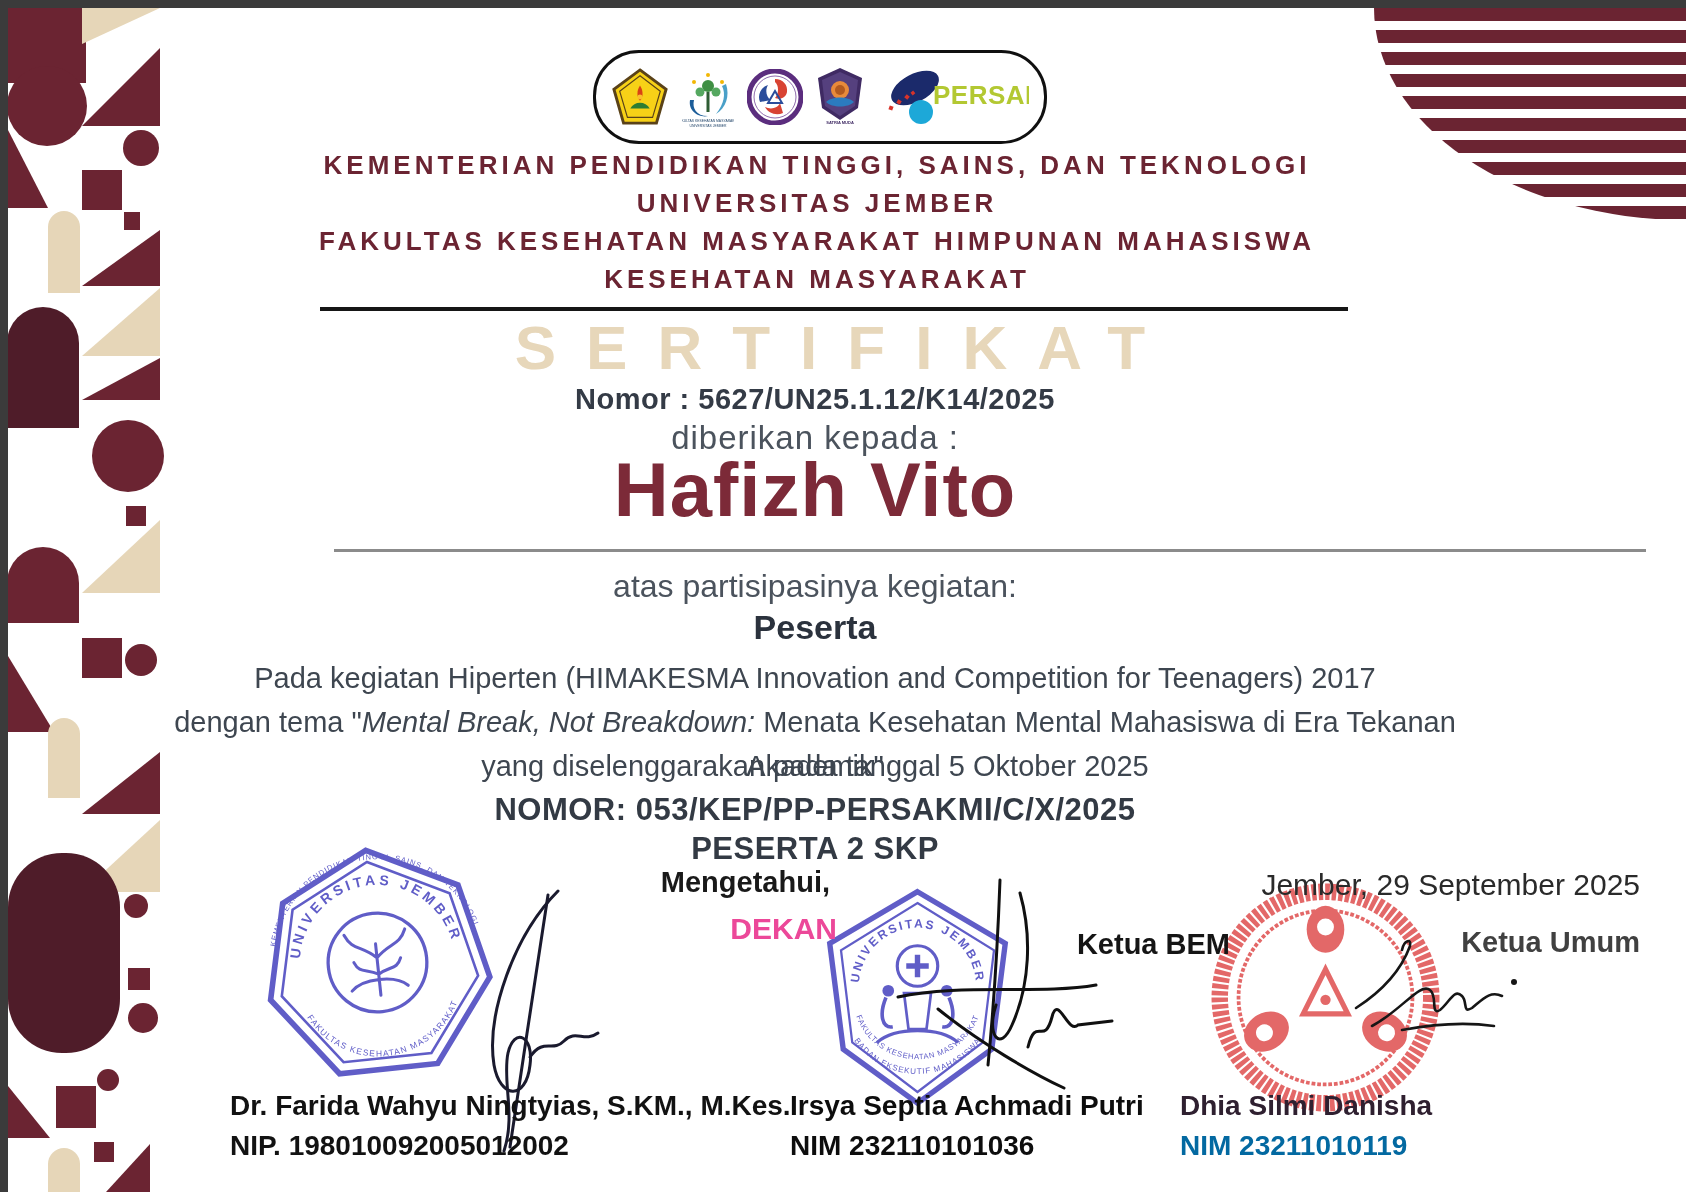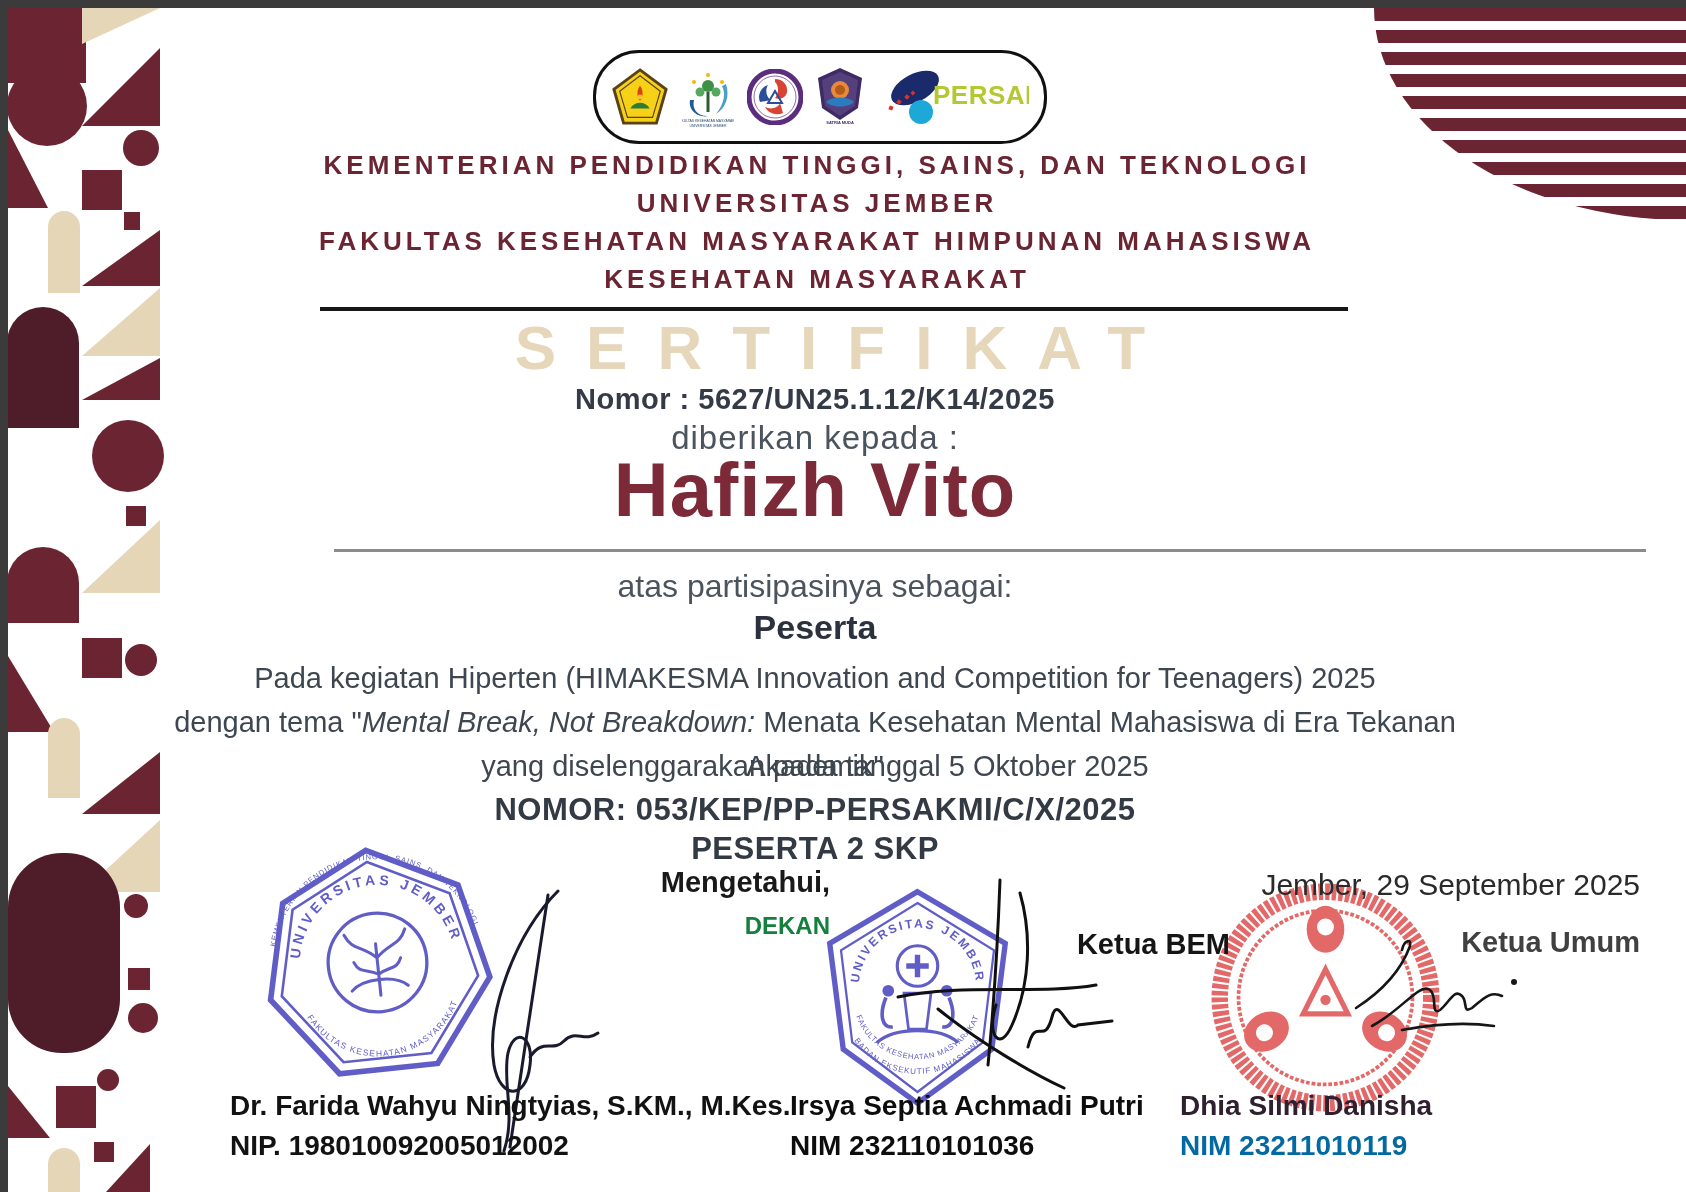--- a/index.html
+++ b/index.html
@@ -35,21 +35,21 @@
   .atas{top:568px;font-size:32px;color:var(--grayText);}
   .role{top:608px;font-size:34px;font-weight:700;color:#2b323d;}
   .evt{font-size:29px;color:#3e4650;height:44px;line-height:44px;}
   .evt-wrap{top:656px;}
   .it{font-style:italic;}
   .decree{top:792px;font-size:31px;font-weight:700;color:#333a44;letter-spacing:.5px;}
   .skp{top:831px;font-size:31px;font-weight:700;color:#333a44;letter-spacing:.5px;}
 
   .sig-label{position:absolute;text-align:right;z-index:5;}
   .lbl-mengetahui{left:230px;width:600px;top:866px;font-size:29px;font-weight:600;color:#191919;}
-  .lbl-dekan{left:230px;width:600px;top:912px;font-size:24px;font-weight:700;color:#15803d;}
+  .lbl-dekan{left:237px;width:600px;top:912px;font-size:30px;font-weight:700;color:#ec4899;}
   .lbl-ketuabem{left:790px;width:440px;top:928px;font-size:29px;font-weight:700;color:#151515;}
   .lbl-date{left:1180px;width:460px;top:868px;font-size:30px;color:#2a2a2a;}
   .lbl-ketuaumum{left:1180px;width:460px;top:926px;font-size:29px;font-weight:700;color:#404040;}
   .sig-name{position:absolute;text-align:left;font-size:28px;font-weight:700;color:#121212;z-index:5;}
   .nm-left{left:230px;width:600px;top:1090px;}
   .id-left{left:230px;width:600px;top:1130px;}
   .nm-mid{left:790px;width:440px;top:1090px;color:#0d0d0d;}
   .id-mid{left:790px;width:440px;top:1130px;color:#0d0d0d;}
   .nm-right{left:1180px;width:460px;top:1090px;color:#2f2030;}
   .id-right{left:1180px;width:460px;top:1130px;color:#0369a1;}
@@ -171,25 +171,25 @@
     <div class="hdr-line">KESEHATAN MASYARAKAT</div>
   </div>
 
   <div class="sep1"></div>
 
   <div class="ctext title">SERTIFIKAT</div>
   <div class="ctext nomor">Nomor : 5627/UN25.1.12/K14/2025</div>
   <div class="ctext given">diberikan kepada :</div>
   <div class="ctext name">Hafizh Vito</div>
   <div class="sep2"></div>
-  <div class="ctext atas">atas partisipasinya sebagai:</div>
+  <div class="ctext atas">atas partisipasinya kegiatan:</div>
   <div class="ctext role">Peserta</div>
 
   <div class="ctext evt-wrap">
-    <div class="evt">Pada kegiatan Hiperten (HIMAKESMA Innovation and Competition for Teenagers) 2025</div>
+    <div class="evt">Pada kegiatan Hiperten (HIMAKESMA Innovation and Competition for Teenagers) 2017</div>
     <div class="evt"><span>dengan tema "</span><span class="it">Mental Break, Not Breakdown:</span><span> Menata Kesehatan Mental Mahasiswa di Era Tekanan Akademik"</span></div>
     <div class="evt">yang diselenggarakan pada tanggal 5 Oktober 2025</div>
   </div>
 
   <div class="ctext decree">NOMOR: 053/KEP/PP-PERSAKMI/C/X/2025</div>
   <div class="ctext skp">PESERTA 2 SKP</div>
 
   <div class="sig-label lbl-mengetahui">Mengetahui,</div>
   <div class="sig-label lbl-dekan">DEKAN</div>
   <svg class="stamp st-left" viewBox="0 0 100 100">

